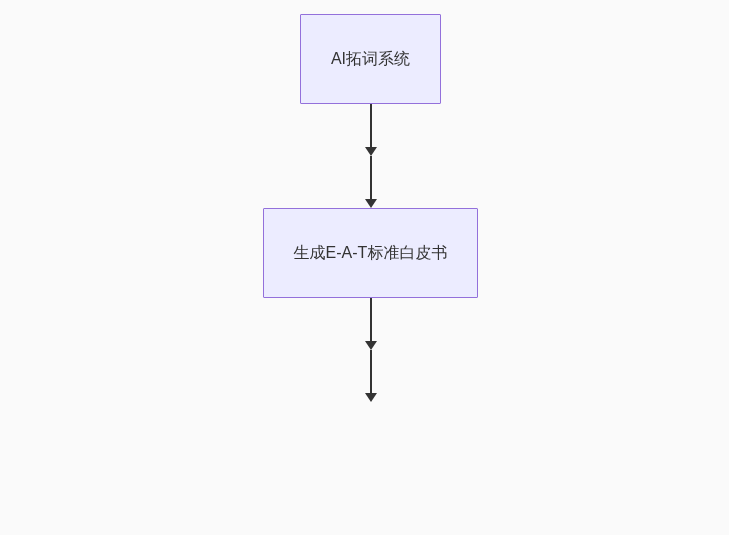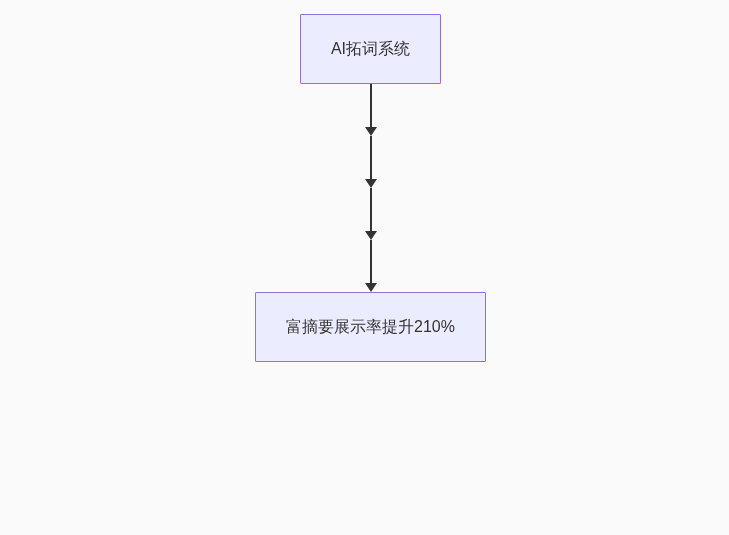--- a/index.html
+++ b/index.html
@@ -24,21 +24,21 @@
     padding-top: 14px;
     transform: translateX(6px);
   }
   .node {
     background: var(--node-fill, #ECECFF);
     border: 1px solid var(--node-border, #9370DB);
     border-radius: 1px;
     color: var(--text, #333333);
     font-size: 16px;
     line-height: 20px;
-    padding: 24px 30px;
+    padding: 34px 30px;
     white-space: nowrap;
     flex: 0 0 auto;
   }
   .edge {
     display: flex;
     flex-direction: column;
     align-items: center;
     height: 52px;
     flex: 0 0 auto;
   }
@@ -69,30 +69,30 @@
       <span class="edge-line"></span>
       <span class="edge-head"></span>
     </div>
 
 
     <div class="edge">
       <span class="edge-line"></span>
       <span class="edge-head"></span>
     </div>
 
+    <div class="node">
+      <span>生成E-A-T标准白皮书</span>
+    </div>
 
     <div class="edge">
       <span class="edge-line"></span>
       <span class="edge-head"></span>
     </div>
 
 
     <div class="edge">
       <span class="edge-line"></span>
       <span class="edge-head"></span>
     </div>
 
-    <div class="node">
-      <span>富摘要展示率提升210%</span>
-    </div>
 
   </div>
 </div>
 
 </body></html>

